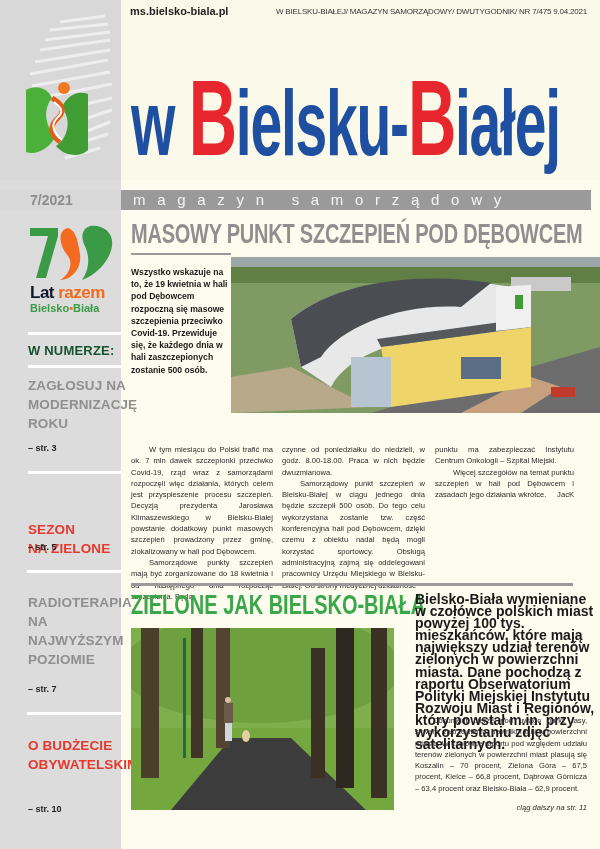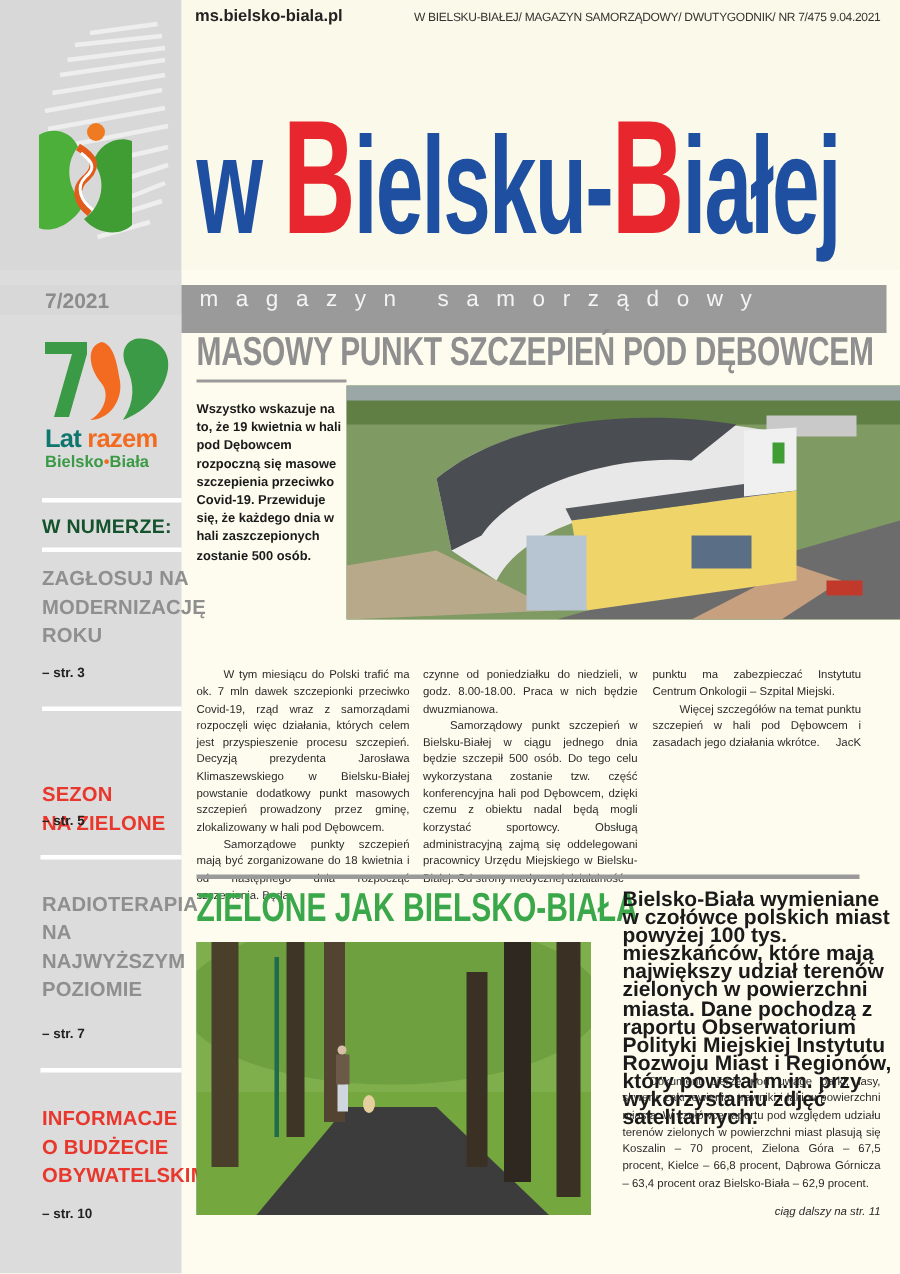--- a/index.html
+++ b/index.html
@@ -15,27 +15,27 @@
     .site-url { position: absolute; left: 130px; top: 5px; font-size: 11px; font-weight: bold; color: #222; }
     .issue-line { position: absolute; left: 276px; top: 7px; font-size: 8px; color: #333; letter-spacing: -0.2px; }
 
     .masthead { position: absolute; left: 131px; top: 62px; width: 460px; height: 110px; font-family: "Liberation Sans", sans-serif; font-weight: bold; display: flex; align-items: flex-end; }
     .mh { display: inline-block; transform: scaleX(0.62); transform-origin: left bottom; white-space: nowrap; font-size: 92px; line-height: 1; letter-spacing: -2px; }
     .mh .blue { color: #1e4fa0; }
     .mh .red { color: #e8262d; font-size: 108px; }
 
     .band-row { position: absolute; top: 190px; left: 0; width: 600px; height: 20px; padding-left: 44px; }
     .issue-number { position: absolute; left: 0; top: 0; width: 121px; height: 20px; background: #d8d8d8; color: #8c8c8c; font-weight: bold; font-size: 14px; text-align: left; padding-left: 30px; line-height: 20px; }
-    .magazyn-band { position: absolute; left: 121px; top: 0; width: 470px; height: 32px; background: #9a9a9a; color: #f4f4f4; font-size: 15px; line-height: 20px; letter-spacing: 11.7px; padding-left: 12px; white-space: nowrap; }
+    .magazyn-band { position: absolute; left: 121px; top: 0; width: 470px; height: 20px; background: #9a9a9a; color: #f4f4f4; font-size: 15px; line-height: 20px; letter-spacing: 11.7px; padding-left: 12px; white-space: nowrap; }
 
     .divider { position: absolute; background: #fff; height: 3px; }
 
     .anniv { position: absolute; left: 28px; top: 222px; width: 90px; height: 95px; }
     .anniv-text1 { position: absolute; left: 30px; top: 283px; font-size: 17px; font-weight: bold; color: #f26b21; letter-spacing: -0.5px; }
-    .anniv-text1 .g { color: #0f766e; }
+    .anniv-text1 .g { color: #0f172a; }
     .anniv-text2 { position: absolute; left: 30px; top: 302px; font-size: 11px; font-weight: bold; color: #f26b21; }
     .anniv-text2 .g { color: #3a9a46; }
 
     .toc-head { position: absolute; left: 28px; top: 343px; font-size: 13px; font-weight: bold; color: #14532d; letter-spacing: 0.2px; }
     .toc-title { position: absolute; left: 28px; font-size: 13.5px; font-weight: bold; line-height: 19px; letter-spacing: 0.1px; }
     .toc-title.grey { color: #8f8f8f; }
     .toc-title.red { color: #e8382d; }
     .toc-page { position: absolute; left: 28px; font-size: 9px; font-weight: bold; color: #222; }
 
     .h1 { position: absolute; left: 131px; top: 219px; font-size: 27px; font-weight: bold; color: #8f8f8f; white-space: nowrap; transform: scaleX(0.74); transform-origin: left top; letter-spacing: -0.3px; }
@@ -133,21 +133,20 @@
 <a class="toc-title grey" style="top:593px;">
   <span style="display:block">RADIOTERAPIA</span>
   <span style="display:block">NA</span>
   <span style="display:block">NAJWYŻSZYM</span>
   <span style="display:block">POZIOMIE</span>
 </a>
 <div class="toc-page" style="top:684px;">– str. 7</div>
 <div class="divider" style="left:27px; top:712px; width:94px;"></div>
 
 <a class="toc-title red" style="top:736px;">
-  <span style="display:block">INFORMACJE</span>
   <span style="display:block">O BUDŻECIE</span>
   <span style="display:block">OBYWATELSKIM</span>
 </a>
 <div class="toc-page" style="top:804px;">– str. 10</div>
 
 <h1 class="h1">MASOWY PUNKT SZCZEPIEŃ POD DĘBOWCEM</h1>
 <div class="rule" style="left:131px; top:253px; width:100px; height:2px;"></div>
 <div class="lead">Wszystko wskazuje na to, że 19 kwietnia w hali pod Dębowcem rozpoczną się masowe szczepienia przeciwko Covid-19. Przewiduje się, że każdego dnia w hali zaszczepionych zostanie 500 osób.</div>
 
 <div class="photo-arena">

